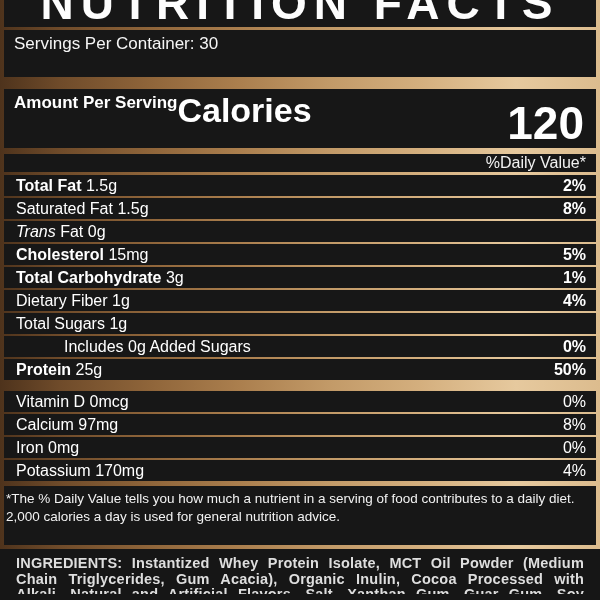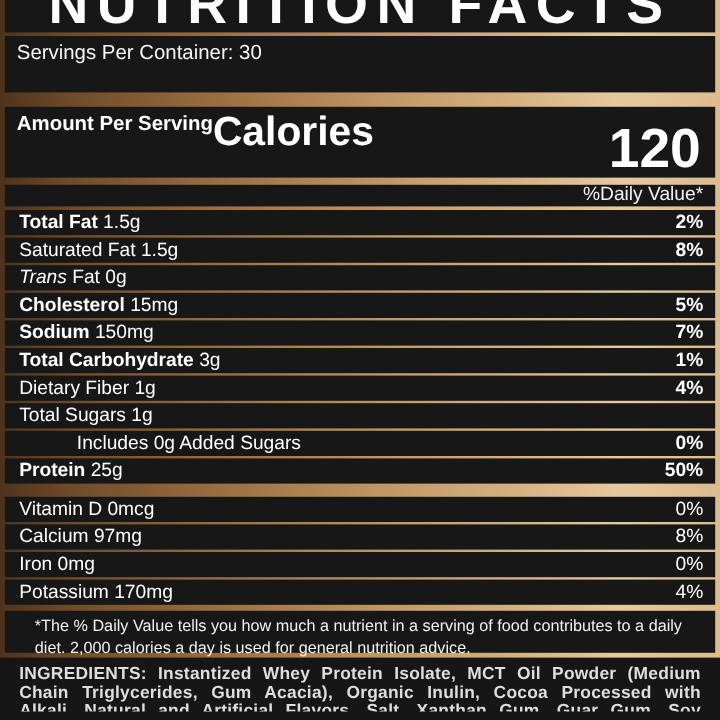--- a/index.html
+++ b/index.html
@@ -59,21 +59,21 @@
   .row.indent1 { }
   .row.indent2 { padding-left: 60px; }
   .lbl.bold { font-weight: 700; }
   .lbl.italic { font-style: italic; }
   .dv { font-weight: 700; }
   .vits .dv { font-weight: 400; }
   .nutrient-rows { margin-bottom: 11px; }
   .vits { margin-bottom: 5px; }
 
   .sec-footnote {
-    height: 35px; padding: 4px 10px 0 25px;
+    height: 59px; padding: 4px 10px 0 2px;
     font-size: 13.5px; line-height: 17.5px; color: #f2f2f2;
   }
 
   
   .ingredients {
     height: 45px; overflow: hidden;
     padding: 7px 16px 0 16px;
     font-size: 14.5px; font-weight: 700; line-height: 15.5px;
     letter-spacing: 0.2px; word-spacing: 3px;
     text-align: justify; color: #dedede;
@@ -114,24 +114,20 @@
         </div>
         <div class="row indent1">
           <span class="cell"><span class="lbl italic">Trans</span> Fat 0g</span>
           <span class="dv"></span>
         </div>
         <div class="row indent0">
           <span class="cell"><span class="lbl bold">Cholesterol</span> 15mg</span>
           <span class="dv">5%</span>
         </div>
         <div class="row indent0">
-          <span class="cell"><span class="lbl bold">Sodium</span> 150mg</span>
-          <span class="dv">7%</span>
-        </div>
-        <div class="row indent0">
           <span class="cell"><span class="lbl bold">Total Carbohydrate</span> 3g</span>
           <span class="dv">1%</span>
         </div>
         <div class="row indent1">
           <span class="cell"><span class="lbl plain">Dietary Fiber</span> 1g</span>
           <span class="dv">4%</span>
         </div>
         <div class="row indent1">
           <span class="cell"><span class="lbl plain">Total Sugars</span> 1g</span>
           <span class="dv"></span>

